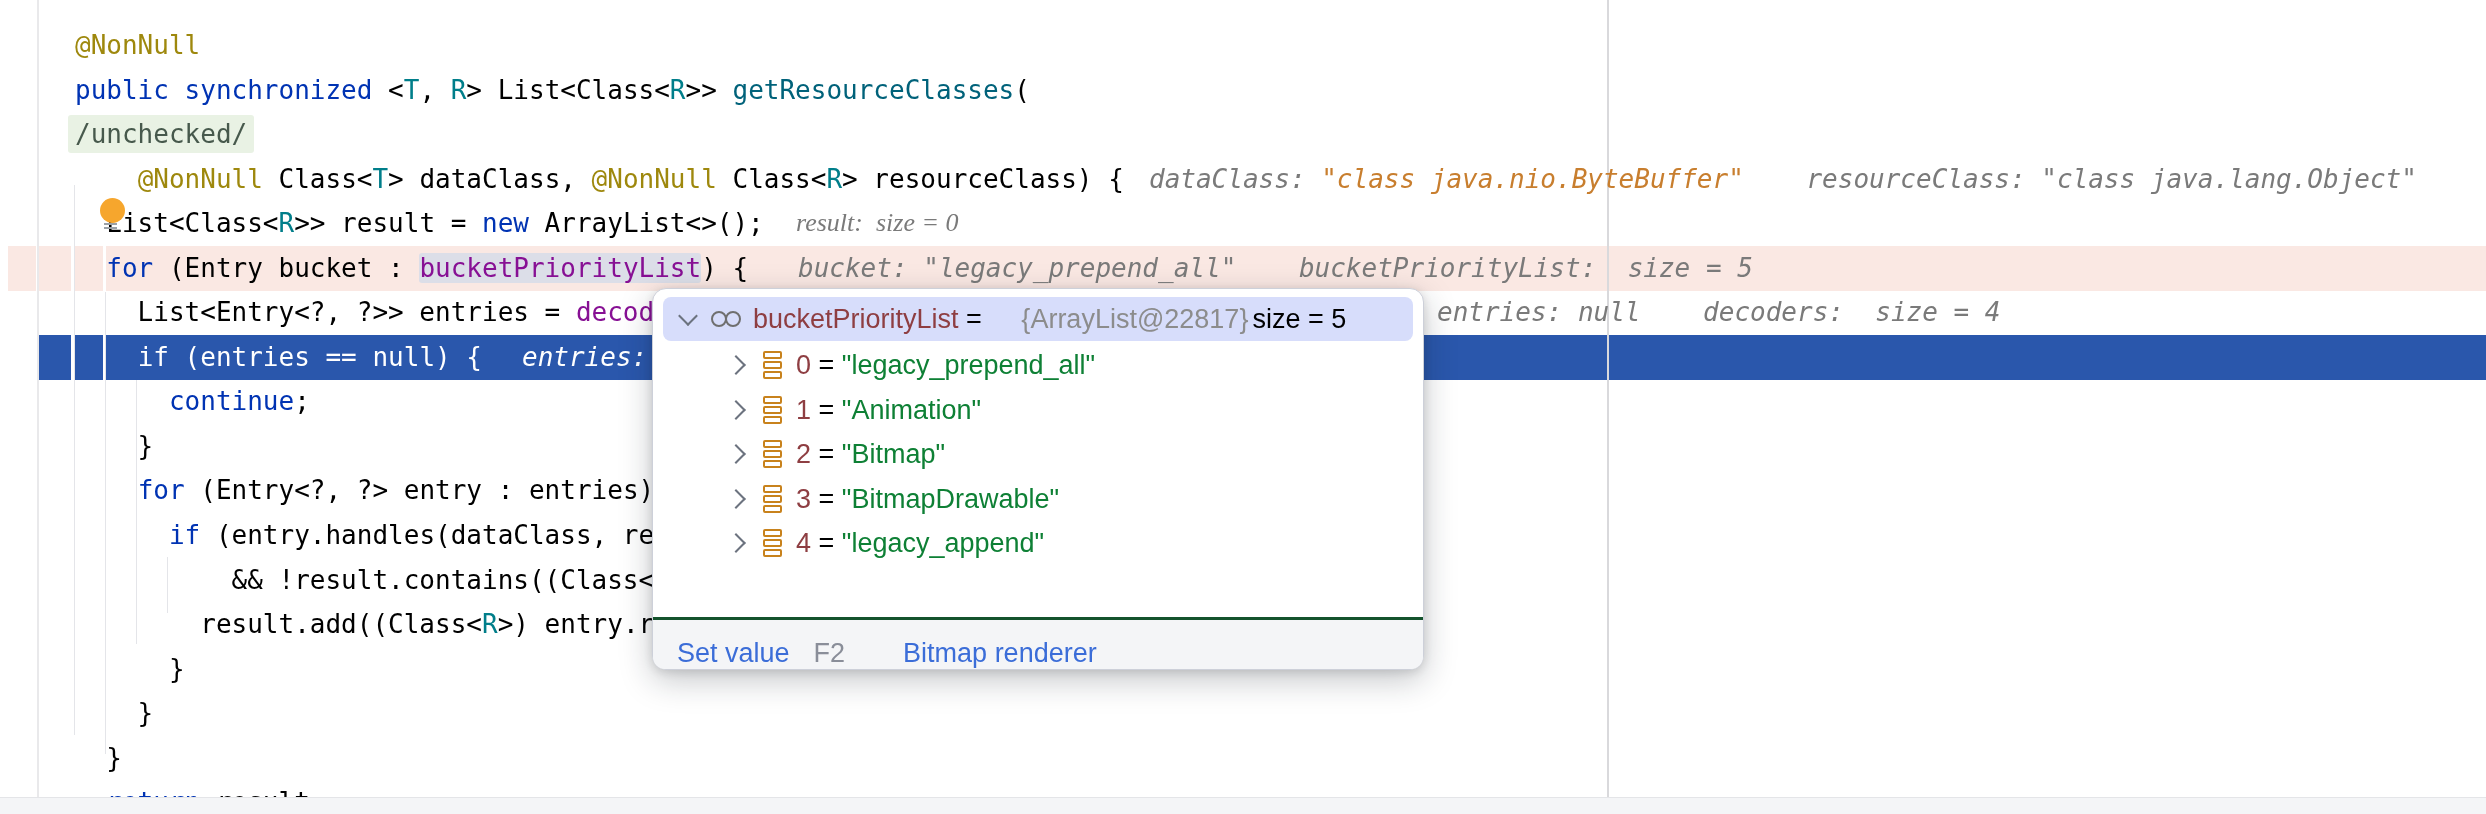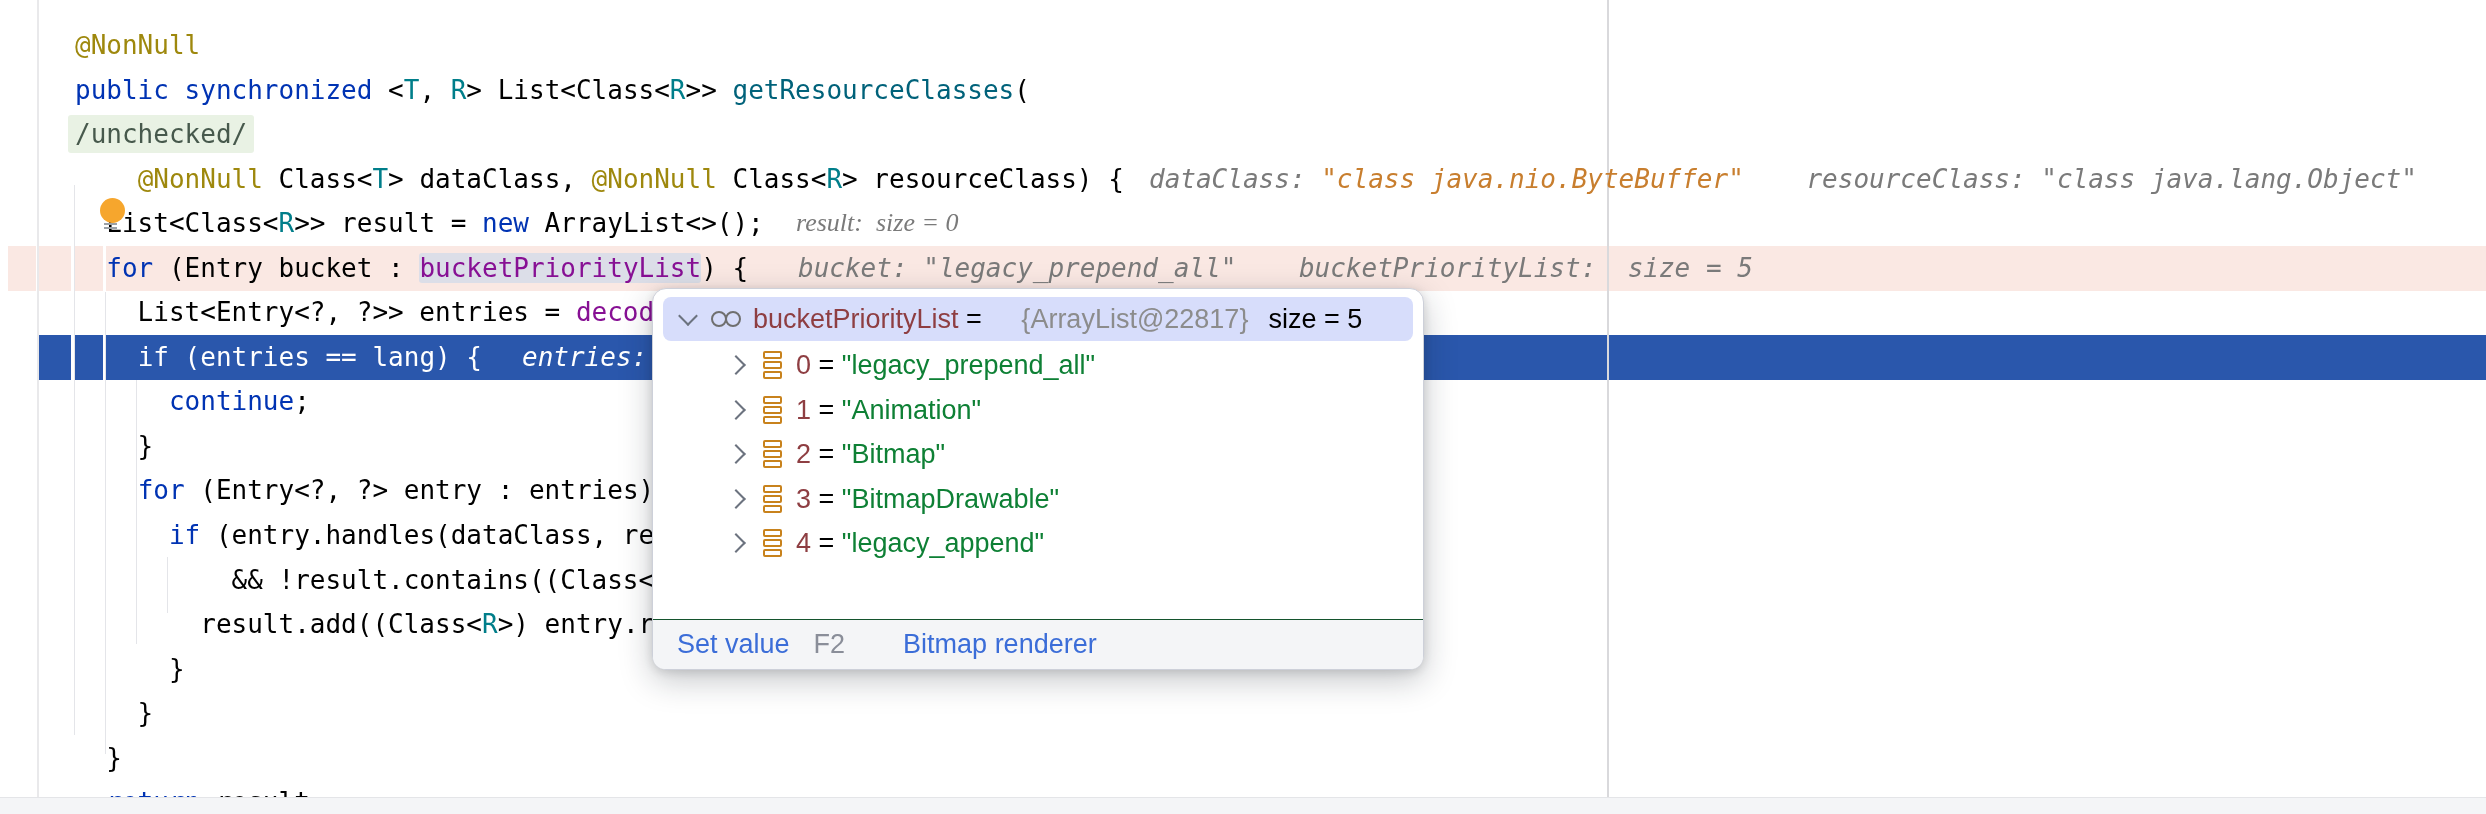--- a/index.html
+++ b/index.html
@@ -45,32 +45,32 @@
     background:var(--c-popupHeaderBg);display:flex;align-items:center;font-size:27px;}
   .chev{display:inline-block;width:12px;height:12px;border-right:2.5px solid #6C737F;border-bottom:2.5px solid #6C737F;}
   .chev-down{transform:rotate(45deg);margin:-6px 0 0 18px;}
   .chev-right{transform:rotate(-45deg);}
   .glasses{display:inline-flex;align-items:center;margin-left:16px;}
   .glasses i{width:12px;height:12px;border:2.5px solid #6F6F6F;border-radius:50%;display:inline-block;background:transparent;}
   .glasses i + i{margin-left:-2px;}
   .var-name{color:var(--c-maroon);margin-left:12px;}
   .var-eq{color:#000;}
   .var-ref{color:var(--c-refGray);margin-left:32px;}
-  .var-size{color:#000;margin-left:20px;}
+  .var-size{color:#000;margin-left:4px;}
   #popup-items{position:absolute;left:0;top:54px;right:0;}
   .item-row{height:44.5px;line-height:44.5px;display:flex;align-items:center;font-size:27px;}
   .item-row .chev-right{margin-left:76px;}
   .arr-icon{display:inline-flex;flex-direction:column;gap:2px;margin-left:20px;}
   .arr-icon i{width:15px;height:4px;border:2px solid #C8821C;border-radius:2px;background:#fff;display:block;}
   .item-text{margin-left:14px;white-space:pre;}
   .item-index{color:var(--c-maroon);}
   .item-eq{color:#000;}
   .item-value{color:var(--c-string);}
   #popup-footer{position:absolute;left:0;right:0;bottom:0;height:49px;background:#F4F5F7;
-    border-top:1px solid #14532d;border-radius:0 0 12px 12px;display:flex;align-items:center;font-size:27px;}
+    border-top:3px solid #14532d;border-radius:0 0 12px 12px;display:flex;align-items:flex-end;font-size:27px;}
   .link{color:var(--c-linkBlue);cursor:pointer;}
   #set-value-link{margin-left:24px;}
   #set-value-shortcut{color:#8A8E99;margin-left:24px;}
   #create-renderer-link{margin-left:58px;}
   
   #bottom-strip{position:absolute;left:0;right:0;top:797px;height:17px;background:#F4F5F7;
     border-top:1px solid #E4E5E8;z-index:6;}
 </style>
 </head>
 <body style="--c-keyword: #0033B3; --c-annotation: #9E880D; --c-typeParam: #007E8A; --c-methodName: #00627A; --c-field: #871094; --c-string: #0E8035; --c-execLineBg: #2A57AC; --c-forLineBg: #FAE8E3; --c-popupHeaderBg: #D7DDFB; --c-caretWordBg: #DCDEE8; --c-foldBg: #E9F2E4; --c-foldText: #47594C; --c-hintGray: #7A7A7A; --c-hintOrange: #C87E2E; --c-maroon: #8E3E42; --c-refGray: #8C8C8C; --c-linkBlue: #3B6DD8;">
@@ -92,22 +92,22 @@
 <div class="indent-guide" style="left:136px;top:380px;height:264px"></div>
 <div class="indent-guide" style="left:167px;top:557px;height:56px"></div>
 
 <div id="code">
     <div class="line"><span class="tok-ann">@NonNull</span></div>
     <div class="line"><span class="tok-kw">public synchronized </span><span class="tok-pl">&lt;</span><span class="tok-tp">T</span><span class="tok-pl">, </span><span class="tok-tp">R</span><span class="tok-pl">&gt; List&lt;Class&lt;</span><span class="tok-tp">R</span><span class="tok-pl">&gt;&gt; </span><span class="tok-mth">getResourceClasses</span><span class="tok-pl">(</span></div>
     <div class="line"><span class="tok-fold">/unchecked/</span></div>
     <div class="line"><span class="tok-pl">    </span><span class="tok-ann">@NonNull</span><span class="tok-pl"> Class&lt;</span><span class="tok-tp">T</span><span class="tok-pl">&gt; dataClass, </span><span class="tok-ann">@NonNull</span><span class="tok-pl"> Class&lt;</span><span class="tok-tp">R</span><span class="tok-pl">&gt; resourceClass) {</span><span class="hint" style="left: 1074px;"><span>dataClass: </span><span class="ho">"class java.nio.ByteBuffer"</span><span>    resourceClass: "class java.lang.Object"</span></span></div>
     <div class="line"><span class="tok-pl">  List&lt;Class&lt;</span><span class="tok-tp">R</span><span class="tok-pl">&gt;&gt; result = </span><span class="tok-kw">new</span><span class="tok-pl"> ArrayList&lt;&gt;();</span><span class="hint" style="left: 721px; font-family: Liberation Serif, serif;"><span>result:  size = 0</span></span></div>
     <div class="line"><span class="tok-pl">  </span><span class="tok-kw">for</span><span class="tok-pl"> (Entry bucket : </span><span class="tok-fld hlword">bucketPriorityList</span><span class="tok-pl">) {</span><span class="hint" style="left: 723px;"><span>bucket: "legacy_prepend_all"    bucketPriorityList:  size = 5</span></span></div>
-    <div class="line"><span class="tok-pl">    List&lt;Entry&lt;?, ?&gt;&gt; entries = </span><span class="tok-fld">decoders</span><span class="tok-pl">.get(bucket);</span></div>
-    <div class="line exec"><span class="tok-pl">    </span><span class="tok-kw">if</span><span class="tok-pl"> (entries == </span><span class="tok-kw">lang</span><span class="tok-pl">) {</span><span class="hint" style="left: 447px;"><span class="hw">entries: null</span></span></div>
+    <div class="line"><span class="tok-pl">    List&lt;Entry&lt;?, ?&gt;&gt; entries = </span><span class="tok-fld">decoders</span><span class="tok-pl">.get(bucket);</span><span class="hint" style="left: 1362px;"><span>entries: null    decoders:  size = 4</span></span></div>
+    <div class="line exec"><span class="tok-pl">    </span><span class="tok-kw">if</span><span class="tok-pl"> (entries == </span><span class="tok-kw">null</span><span class="tok-pl">) {</span><span class="hint" style="left: 447px;"><span class="hw">entries: null</span></span></div>
     <div class="line"><span class="tok-pl">      </span><span class="tok-kw">continue</span><span class="tok-pl">;</span></div>
     <div class="line"><span class="tok-pl">    }</span></div>
     <div class="line"><span class="tok-pl">    </span><span class="tok-kw">for</span><span class="tok-pl"> (Entry&lt;?, ?&gt; entry : entries) {</span></div>
     <div class="line"><span class="tok-pl">      </span><span class="tok-kw">if</span><span class="tok-pl"> (entry.handles(dataClass, resourceClass)</span></div>
     <div class="line"><span class="tok-pl">          &amp;&amp; !result.contains((Class&lt;</span><span class="tok-tp">R</span><span class="tok-pl">&gt;) entry.resourceClass)) {</span></div>
     <div class="line"><span class="tok-pl">        result.add((Class&lt;</span><span class="tok-tp">R</span><span class="tok-pl">&gt;) entry.resourceClass);</span></div>
     <div class="line"><span class="tok-pl">      }</span></div>
     <div class="line"><span class="tok-pl">    }</span></div>
     <div class="line"><span class="tok-pl">  }</span></div>
     <div class="line"><span class="tok-pl">  </span><span class="tok-kw">return</span><span class="tok-pl"> result;</span></div>

